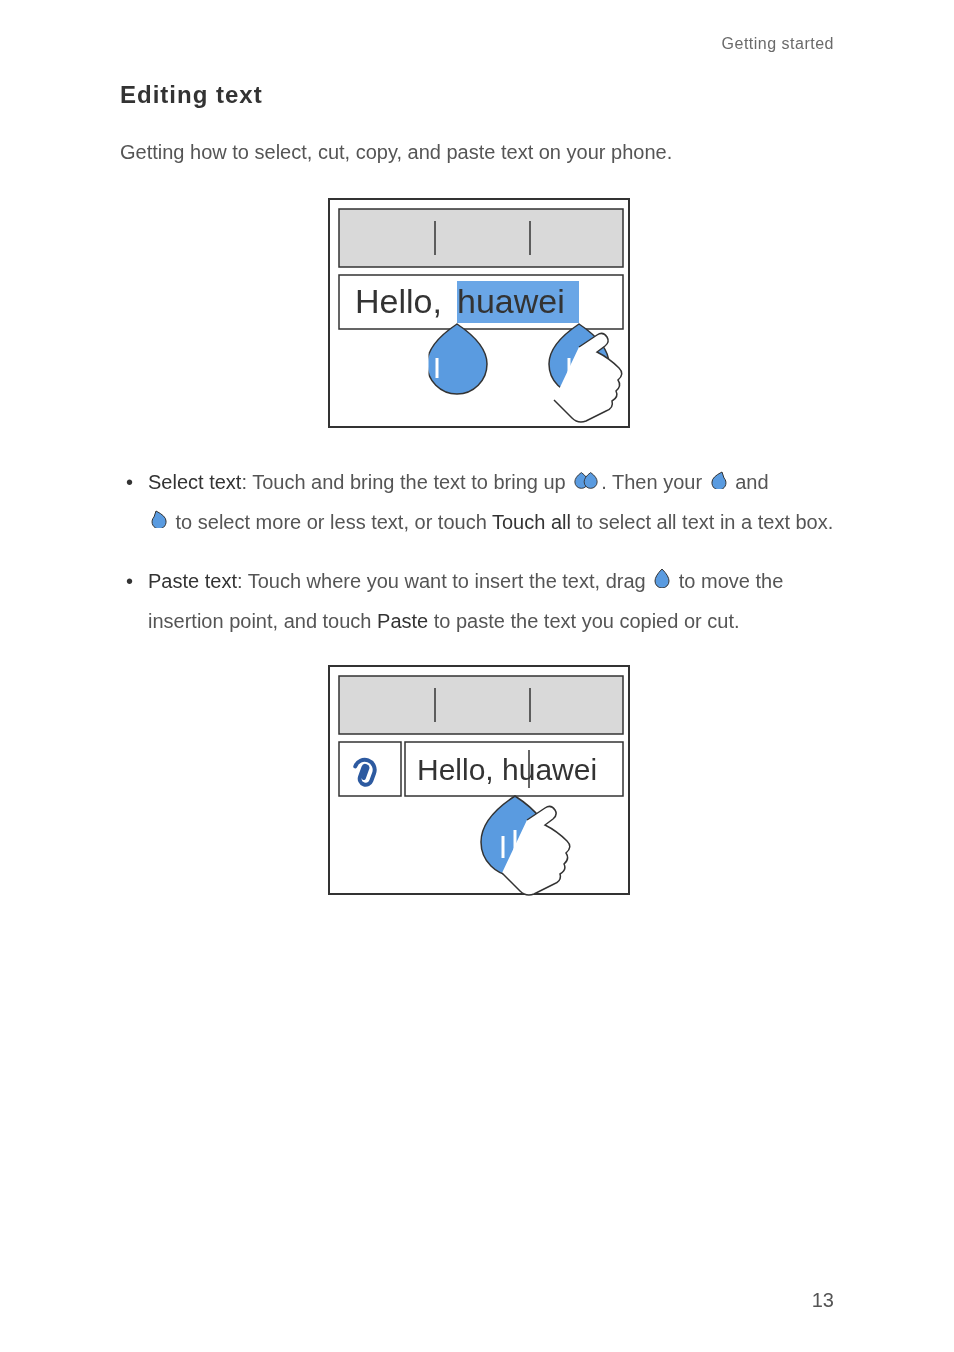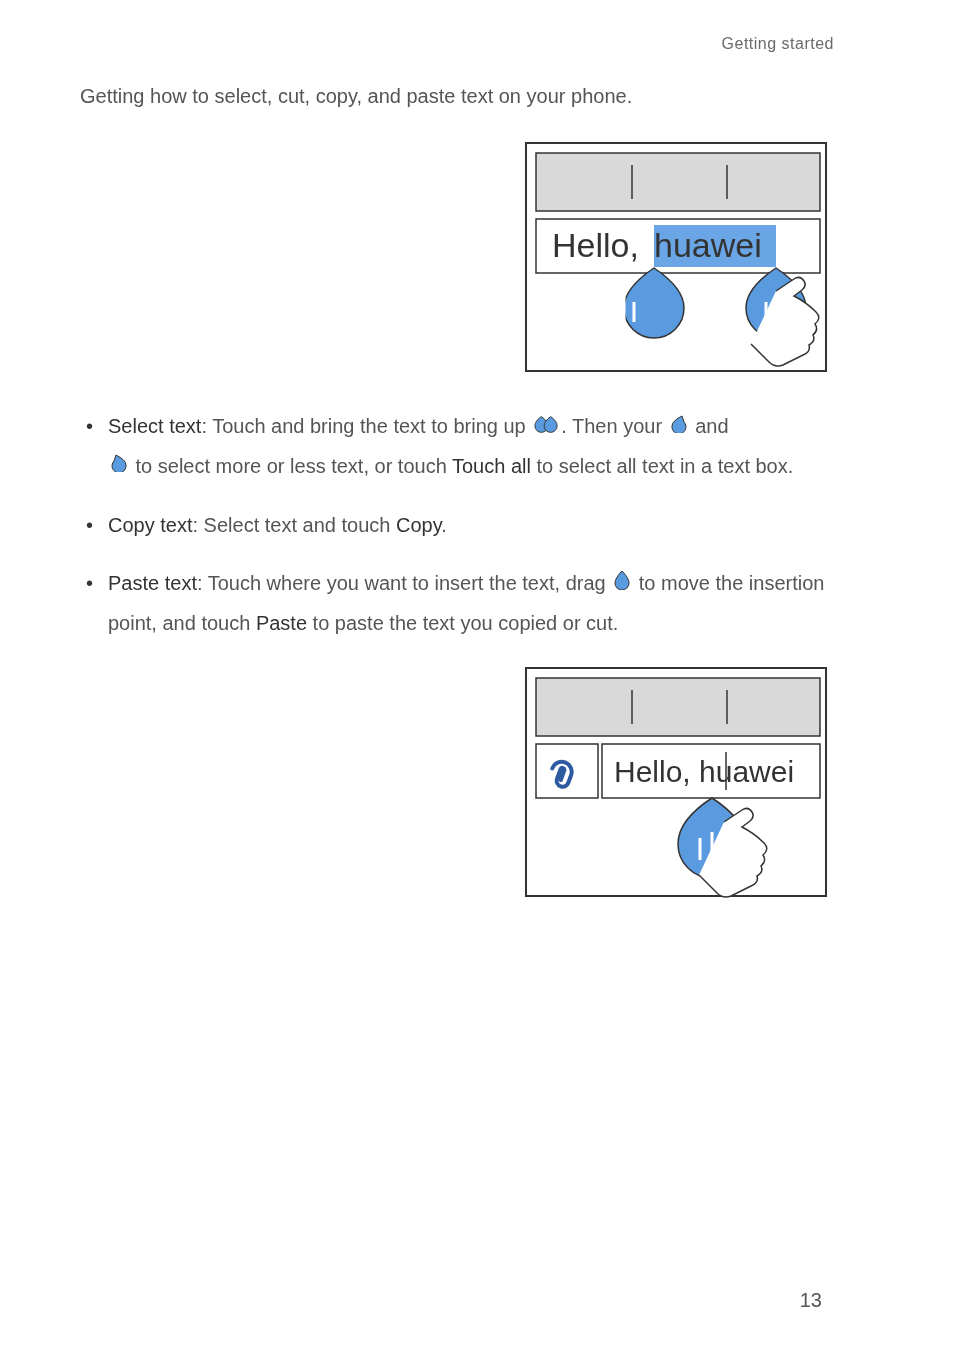--- a/index.html
+++ b/index.html
@@ -5,21 +5,21 @@
   html, body {
     margin: 0;
     padding: 0;
     background: #ffffff;
   }
   .page {
     width: 954px;
     min-height: 1352px;
     position: relative;
     box-sizing: border-box;
-    padding: 35px 120px 40px 80px;
+    padding: 35px 120px 40px 120px;
     font-family: "Segoe UI", Arial, sans-serif;
     color: #4a4a4a;
   }
   .running-head {
     text-align: right;
     font-size: 16px;
     color: #6a6a6a;
     letter-spacing: 0.5px;
     margin-bottom: 28px;
     font-family: "Segoe UI", Arial, sans-serif;
@@ -31,21 +31,21 @@
     margin: 0 0 28px 0;
     letter-spacing: 1px;
   }
   .intro {
     font-size: 20px;
     color: #555555;
     margin: 0 0 26px 0;
     line-height: 1.5;
   }
   .figure {
-    text-align: right;
+    text-align: center;
     margin: 0 0 26px 0;
   }
   ul.steps {
     list-style: none;
     padding: 0;
     margin: 0 0 20px 0;
   }
   ul.steps > li {
     position: relative;
     padding-left: 28px;
@@ -67,37 +67,38 @@
   .inline-icon {
     display: inline-block;
     vertical-align: middle;
     margin: 0 2px;
     position: relative;
     top: -2px;
   }
   .page-num {
     position: absolute;
     bottom: 40px;
-    right: 132px;
+    right: 120px;
     font-size: 20px;
     color: #555555;
   }
   
   svg.fig-svg { width: 320px; height: auto; }
   svg.handle-pair { width: 26px; height: 18px; }
   svg.handle-one { width: 18px; height: 18px; }
   svg.insertion-marker { width: 18px; height: 20px; }
 </style>
 </head>
 <body>
 
 <div class="page">
 
   <div class="running-head">Getting started</div>
 
+  <h2 class="section-title">Editing  text</h2>
 
   <p class="intro">Getting how to select, cut, copy, and paste text on your phone.</p>
 
   <div class="figure">
     <svg class="fig-svg" viewBox="0 0 320 240" xmlns="http://www.w3.org/2000/svg">
 
       <rect x="12" y="6" width="300" height="228" fill="none" stroke="#333" stroke-width="2"></rect>
 
       <rect x="22" y="16" width="284" height="58" fill="#d9d9d9" stroke="#333" stroke-width="1.5"></rect>
       <line x1="118" y1="28" x2="118" y2="62" stroke="#333" stroke-width="1.5"></line>
@@ -147,23 +148,20 @@
       </span>
       <span> and</span>
       <br>
       <span class="inline-icon">
         <svg class="handle-one" viewBox="0 0 18 18">
           <path d="M6 1 q 10 5 10 10 a 7 7 0 1 1 -12 -4 Z" fill="#5a9be0" stroke="#333" stroke-width="1"></path>
         </svg>
       </span><span> to select more or less text, or touch </span><span class="b">Touch all</span><span> to select all text in a text box.</span>
     </li>
 
-    <li>
-      <span class="b">Copy text</span><span>: Select text and touch </span><span class="b">Copy</span><span>.</span>
-    </li>
 
 
     <li>
       <span class="b">Paste text</span><span>: Touch where you want to insert the text, drag </span>
       <span class="inline-icon">
         <svg class="insertion-marker" viewBox="0 0 18 20">
           <path d="M9 1 q -7 7 -7 12 a 7 7 0 1 0 14 0 q 0 -5 -7 -12 Z" fill="#5a9be0" stroke="#333" stroke-width="1"></path>
         </svg>
       </span>
       <span> to move the insertion point, and touch </span><span class="b">Paste</span><span> to paste the text you copied or cut.</span>

